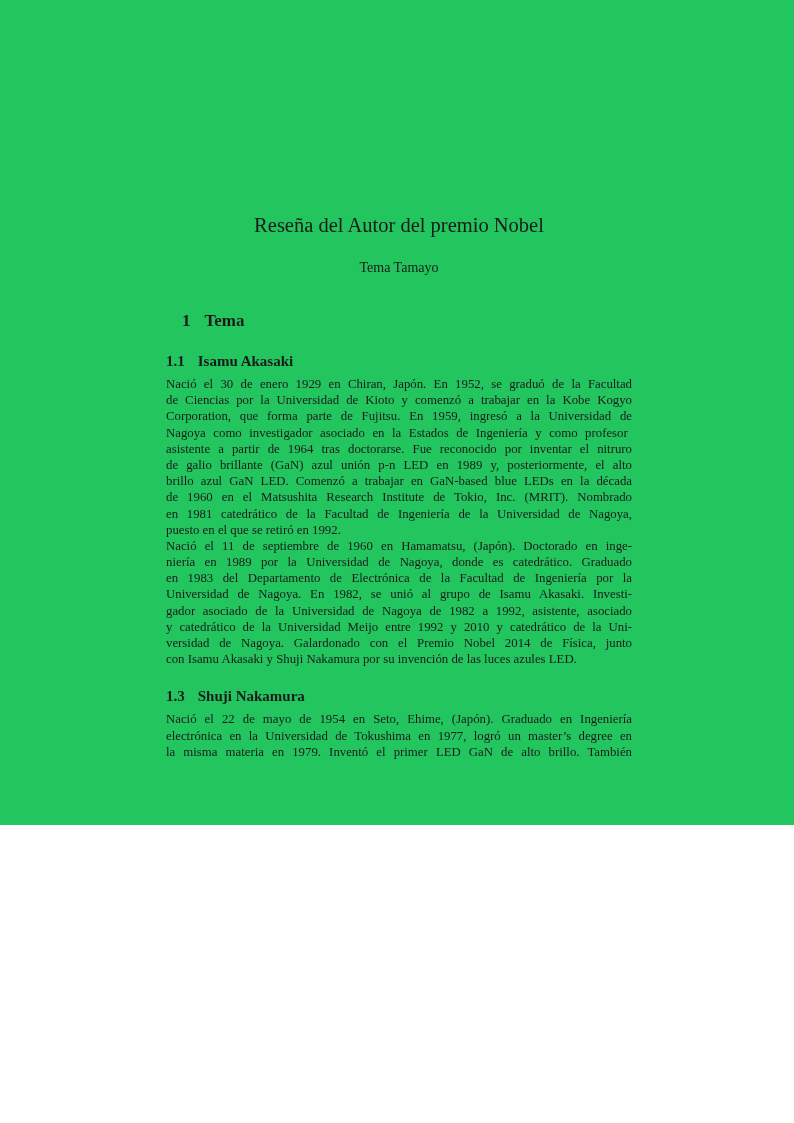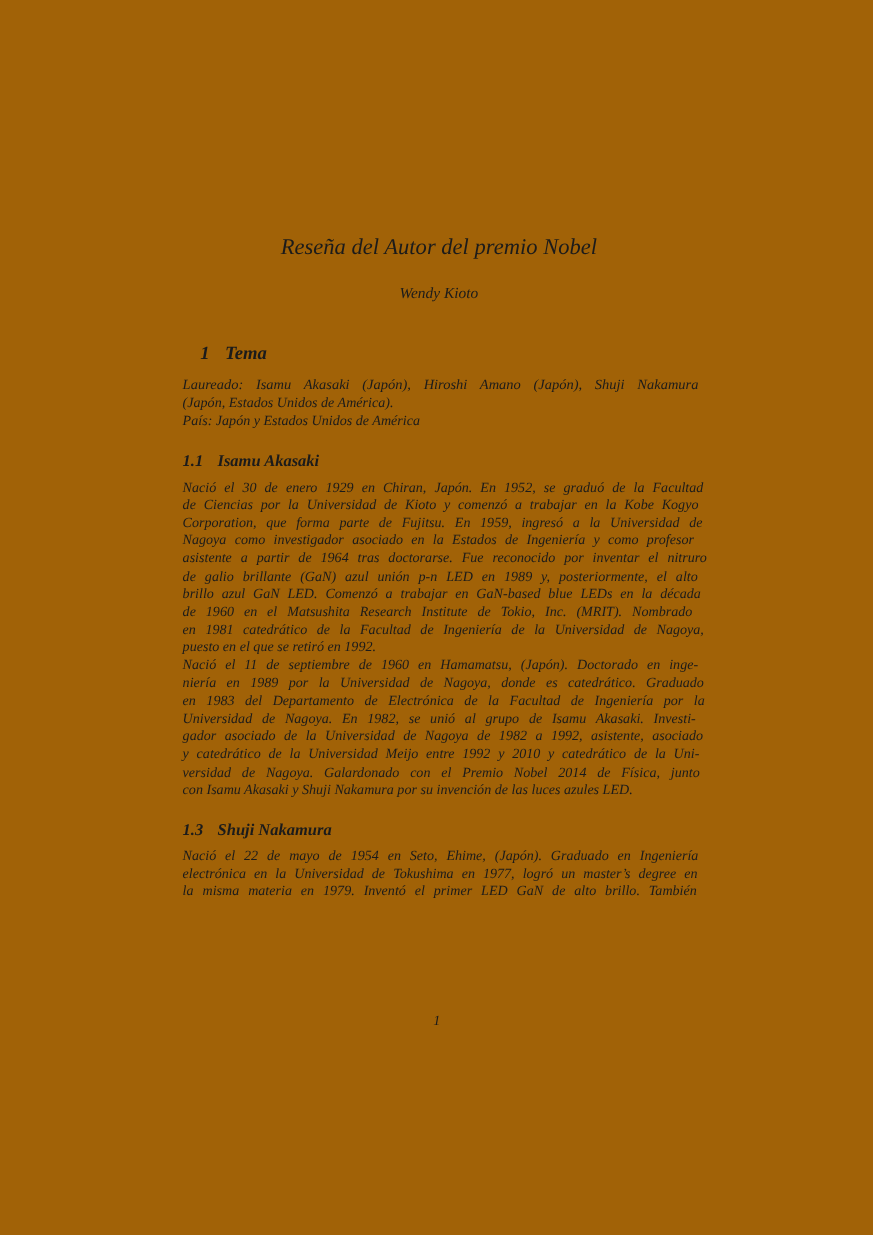--- a/index.html
+++ b/index.html
@@ -3,26 +3,25 @@
 <meta charset="utf-8">
 <style>
   html, body {
     margin: 0;
     padding: 0;
     background: #ffffff;
   }
   .page {
     position: relative;
     width: 794px;
-    height: 1123px;
-    background: #a16207;
+    height: 825px;
+    background: #22c55e;
     overflow: hidden;
     font-family: "Liberation Serif", "DejaVu Serif", serif;
     color: #1b1b1b;
-    font-style: italic;
   }
   .content {
     position: absolute;
     left: 166px;
     top: 0;
     width: 466px;
   }
   .doc-title {
     margin-top: 212px;
     font-size: 20.5px;
@@ -79,29 +78,24 @@
     line-height: 16px;
   }
 </style>
 </head>
 <body>
 
 <div class="page">
   <div class="content">
 
     <div class="doc-title">Reseña del Autor del premio Nobel</div>
-    <div class="doc-author">Wendy Kioto</div>
+    <div class="doc-author">Tema Tamayo</div>
 
     <section>
       <h2 class="sec"><span class="num">1</span><span>Tema</span></h2>
-      <div class="para">
-          <div class="pline"><span class="line-inner" style="word-spacing: 8px; transform: scaleX(1.02916);">Laureado: Isamu Akasaki (Japón), Hiroshi Amano (Japón), Shuji Nakamura</span></div>
-          <div class="pline"><span class="line-inner">(Japón, Estados Unidos de América).</span></div>
-          <div class="pline"><span class="line-inner">País: Japón y Estados Unidos de América</span></div>
-        </div>
     </section>
 
     <section>
       <h3 class="subsec"><span class="num">1.1</span><span>Isamu Akasaki</span></h3>
       <div class="para">
           <div class="pline"><span class="line-inner" style="word-spacing: 4.10521px; transform: scaleX(1);">Nació el 30 de enero 1929 en Chiran, Japón. En 1952, se graduó de la Facultad</span></div>
           <div class="pline"><span class="line-inner" style="word-spacing: 3.84152px; transform: scaleX(1);">de Ciencias por la Universidad de Kioto y comenzó a trabajar en la Kobe Kogyo</span></div>
           <div class="pline"><span class="line-inner" style="word-spacing: 5.57422px; transform: scaleX(1);">Corporation, que forma parte de Fujitsu. En 1959, ingresó a la Universidad de</span></div>
           <div class="pline"><span class="line-inner" style="word-spacing: 4.34091px; transform: scaleX(1);">Nagoya como investigador asociado en la Estados de Ingeniería y como profesor</span></div>
           <div class="pline"><span class="line-inner" style="word-spacing: 4.86719px; transform: scaleX(1);">asistente a partir de 1964 tras doctorarse. Fue reconocido por inventar el nitruro</span></div>

